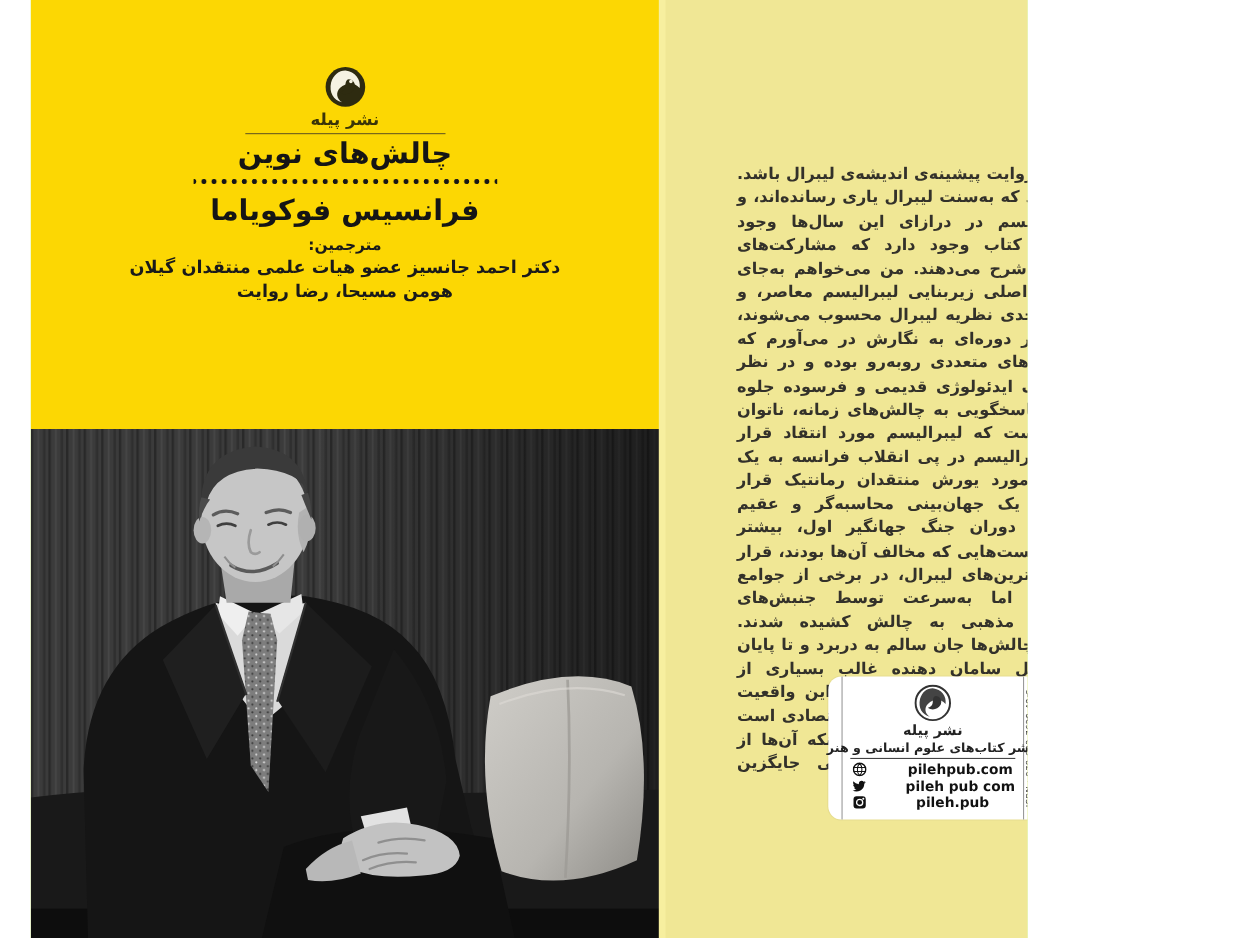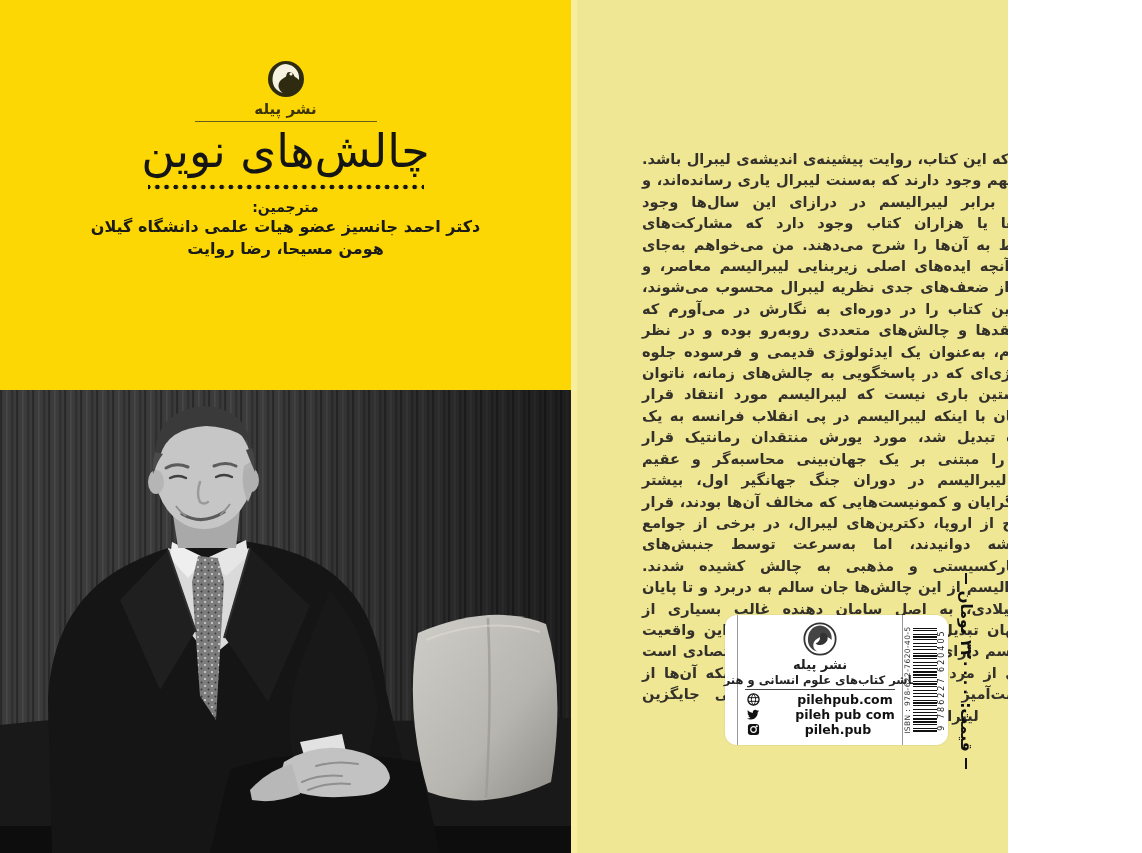--- a/index.html
+++ b/index.html
@@ -1,27 +1,27 @@
 <!DOCTYPE html>
 <html lang="fa"><head>
 <meta charset="utf-8">
 <style>
   * { margin:0; padding:0; box-sizing:border-box; }
   html,body { background:#ffffff; }
   body { font-family:"DejaVu Sans", sans-serif; }
-  .canvas { position:relative; width:1008px; height:853px; overflow:hidden; background:#bef264; }
+  .canvas { position:relative; width:906px; height:853px; overflow:hidden; background:#bef264;margin-left:28px; }
 
   
   .front-cover { position:absolute; left:0; top:0; width:571px; height:853px; background:#fcd703; }
   .front-top { position:absolute; left:0; top:0; width:571px; height:390px; background:#fcd703;
                display:flex; flex-direction:column; align-items:center; direction:rtl; }
   .pub-logo { margin-top:60px; width:38px; height:38px; }
   .pub-name { margin-top:2px; font-size:15px; font-weight:bold; color:#3a3408; }
   .pub-rule { margin-top:3px; width:182px; height:0; border-top:1.5px solid #6b5d1e; }
-  .title-top { margin-top:4px; font-size:46px; font-weight:normal; color:#151515; line-height:1.1; }
+  .title-top { margin-top:4px; font-size:26px; font-weight:bold; color:#151515; line-height:1.1; }
   .title-main { margin-top:-2px; font-size:76px; font-weight:bold; color:#111111; line-height:1.05; letter-spacing:1px; }
   .dotted-rule { margin-top:6px; width:276px; height:8px;
                  background-image:radial-gradient(circle, #161616 2.1px, transparent 2.6px);
                  background-size:9.2px 8px; background-position:center; background-repeat:repeat-x; }
   .author { margin-top:8px; font-size:26px; font-weight:bold; color:#151515; }
   .translators-label { margin-top:8px; font-size:14px; font-weight:bold; color:#1a1a1a; }
   .translator-line1 { margin-top:2px; font-size:16px; font-weight:bold; color:#1a1a1a; }
   .translator-line2 { margin-top:3px; font-size:16px; font-weight:bold; color:#1a1a1a; }
 
   .photo-area { position:absolute; left:0; top:390px; width:571px; height:463px; background:#2f2f2f; }
@@ -74,22 +74,23 @@
       <svg class="pub-logo" viewBox="0 0 38 38">
         <circle cx="19" cy="19" r="18" fill="#2e2b10"></circle>
         <path d="M19 4 C28 5 33 12 32 20 C26 14 20 15 14 20 C10 24 11 30 16 33 C8 31 4 24 6 15 C8 8 13 4 19 4 Z" fill="#f5f2e2"></path>
         <path d="M22 12 C26 12 29 16 27 21 C24 26 18 27 14 24 C17 23 19 21 19 18 C19 15 20 12 22 12 Z" fill="#2e2b10"></path>
         <circle cx="24" cy="14" r="1.6" fill="#f5f2e2"></circle>
       </svg>
       <div class="pub-name">نشر پیله</div>
       <div class="pub-rule"></div>
       <div class="title-top">چالش‌های نوین</div>
       <div class="dotted-rule"></div>
+      <div class="author">فرانسیس فوکویاما</div>
       <div class="translators-label">مترجمین:</div>
-      <div class="translator-line1">دکتر احمد جانسیز عضو هیات علمی دانشگاه گیلان</div>
+      <div class="translator-line1">دکتر احمد جانسیز عضو هیات علمی منتقدان گیلان</div>
       <div class="translator-line2">هومن مسیحا، رضا روایت</div>
     </div>
 
     <div class="photo-area">
       <svg width="571" height="463" viewBox="0 0 571 463">
         <defs>
           <pattern id="panel" width="16" height="40" patternUnits="userSpaceOnUse">
             <rect width="16" height="40" fill="#3b3b3b"></rect>
             <rect x="0" width="2.2" height="40" fill="#292929"></rect>
             <rect x="6" width="1.6" height="40" fill="#474747"></rect>

